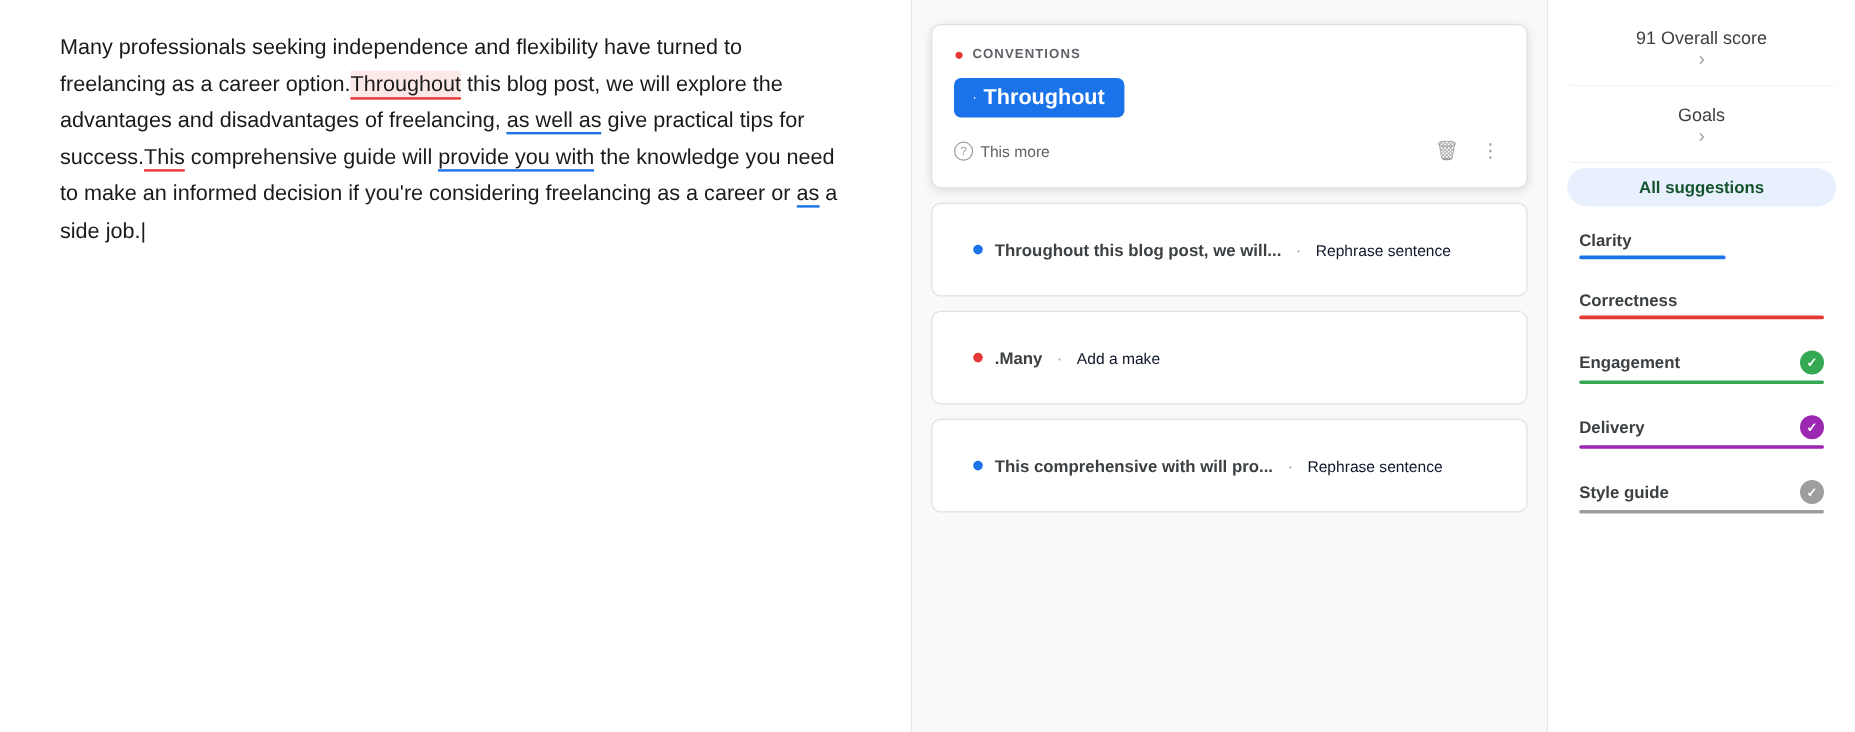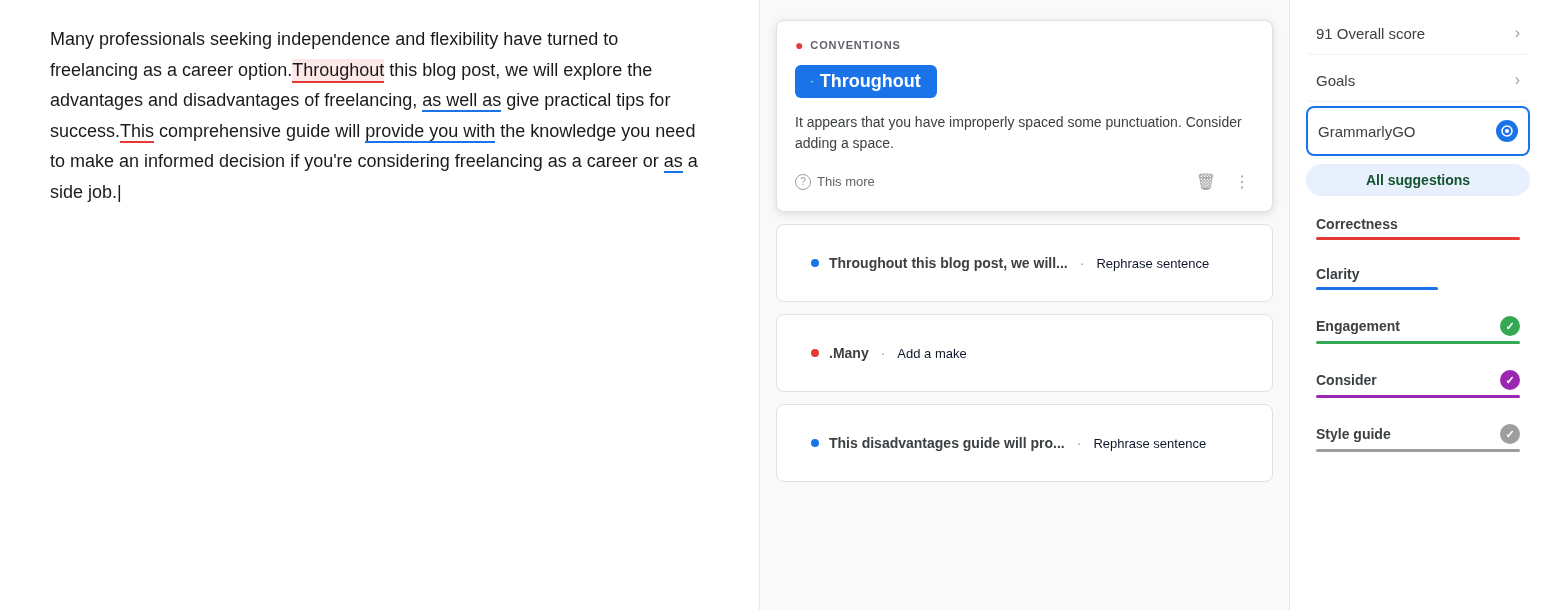--- a/index.html
+++ b/index.html
@@ -168,20 +168,21 @@
     }
 
     .score-row {
       display: flex;
       align-items: center;
       justify-content: space-between;
       padding: 12px 10px;
       border-bottom: 1px solid #f0f0f0;
       cursor: pointer;
       border-radius: 6px;
+      flex-direction: column;
     }
 
     .score-label {
       font-size: 15px;
       font-weight: 500;
       color: #3c4043;
     }
 
     .chevron-icon { color: #9e9e9e; font-size: 16px; }
 
@@ -296,21 +297,20 @@
 
   <div class="suggestion-card active">
     <div class="conventions-label">
       <span class="dot-red">●</span>
       <span>CONVENTIONS</span>
     </div>
     <div class="highlight-pill">
       <span class="dot-white">·</span>
       <span>Throughout</span>
     </div>
-    <p class="suggestion-description">It appears that you have improperly spaced some punctuation. Consider adding a space.</p>
     <div class="suggestion-actions">
       <button class="learn-more-btn">
         <span class="question-icon">?</span>
         <span>This more</span>
       </button>
       <div class="card-actions">
         <button class="icon-btn" title="Delete">
           🗑
         </button>
         <button class="icon-btn" title="More options">
@@ -334,77 +334,68 @@
       <span class="suggestion-dot red"></span>
       <span class="suggestion-text">.Many</span>
       <span class="separator">·</span>
       <span class="suggestion-action-text">Add a make</span>
     </div>
   </div>
 
   <div class="suggestion-card">
     <div class="suggestion-row">
       <span class="suggestion-dot blue"></span>
-      <span class="suggestion-text">This disadvantages guide will pro...</span>
+      <span class="suggestion-text">This comprehensive with will pro...</span>
       <span class="separator">·</span>
       <span class="suggestion-action-text">Rephrase sentence</span>
     </div>
   </div>
 
 </div>
 
 <div class="score-panel">
 
   <div class="score-row">
     <span class="score-label">91 Overall score</span>
     <span class="chevron-icon">›</span>
   </div>
 
   <div class="score-row">
     <span class="score-label">Goals</span>
     <span class="chevron-icon">›</span>
   </div>
 
-  <div class="grammarly-go-btn">
-    <span class="grammarly-go-label">GrammarlyGO</span>
-    <div class="grammarly-go-icon">
-      <svg width="12" height="12" viewBox="0 0 12 12" fill="none">
-        <circle cx="6" cy="6" r="5" stroke="white" stroke-width="1.5" fill="none"></circle>
-        <circle cx="6" cy="6" r="2" fill="white"></circle>
-      </svg>
-    </div>
-  </div>
 
   <button class="all-suggestions-btn">All suggestions</button>
+
+  <div class="category-section">
+    <div class="category-label">
+      <span>Clarity</span>
+    </div>
+    <div class="category-bar bar-blue"></div>
+  </div>
 
   <div class="category-section">
     <div class="category-label">
       <span>Correctness</span>
     </div>
     <div class="category-bar bar-red"></div>
-  </div>
-
-  <div class="category-section">
-    <div class="category-label">
-      <span>Clarity</span>
-    </div>
-    <div class="category-bar bar-blue"></div>
   </div>
 
   <div class="category-section">
     <div class="category-label">
       <span>Engagement</span>
       <span class="check-icon check-green">✓</span>
     </div>
     <div class="category-bar bar-green"></div>
   </div>
 
   <div class="category-section">
     <div class="category-label">
-      <span>Consider</span>
+      <span>Delivery</span>
       <span class="check-icon check-purple">✓</span>
     </div>
     <div class="category-bar bar-purple"></div>
   </div>
 
   <div class="category-section">
     <div class="category-label">
       <span>Style guide</span>
       <span class="check-icon check-gray">✓</span>
     </div>

